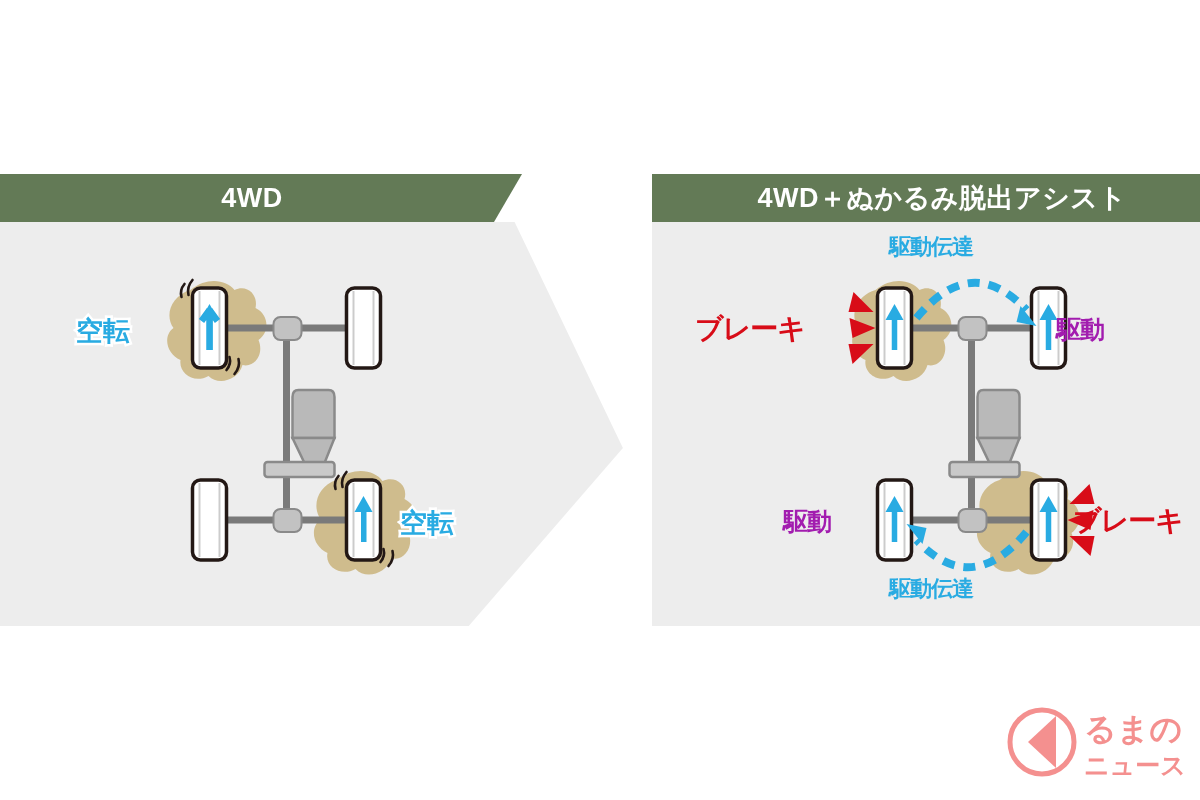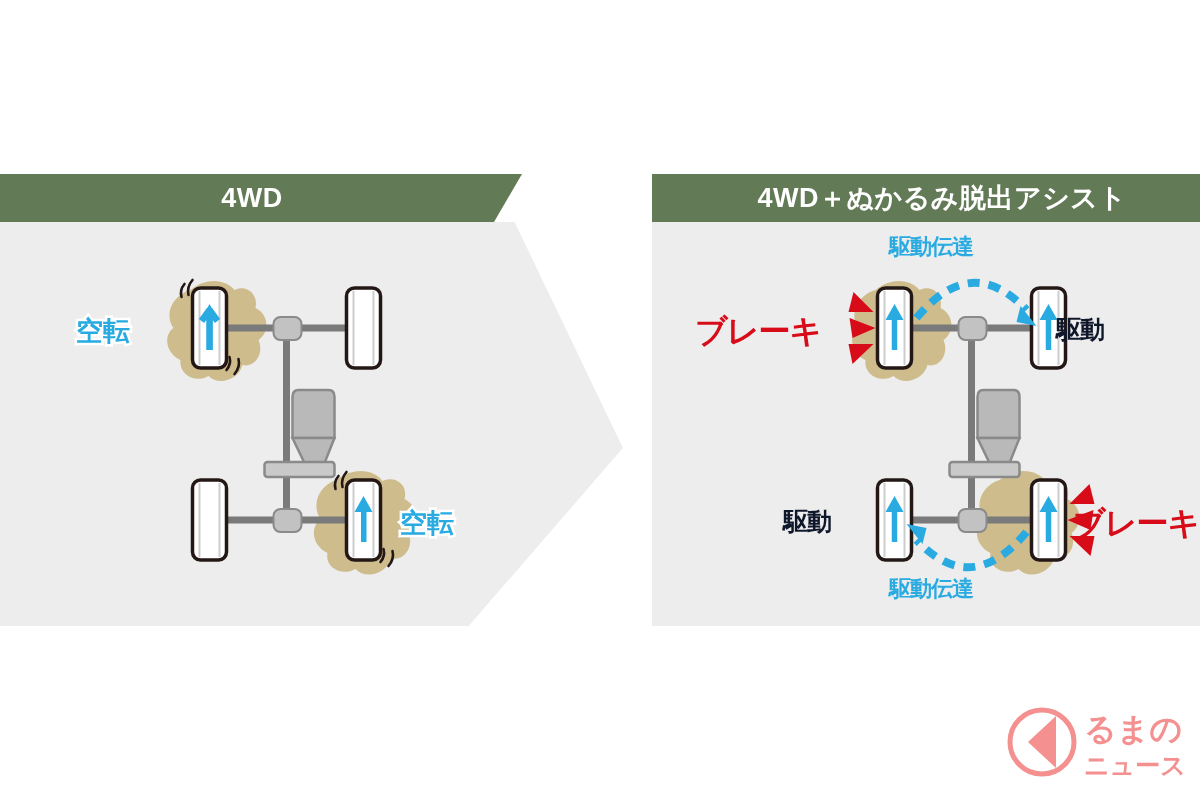--- a/index.html
+++ b/index.html
@@ -97,27 +97,27 @@
     white-space: nowrap;
   }
   .lbl-spin {
     font-size: 27px;
     color: #29ABE2;
     -webkit-text-stroke: 4px #ffffff;
     paint-order: stroke fill;
     letter-spacing: 0px;
   }
   .lbl-brake {
-    font-size: 32px;
+    font-size: 28px;
     color: #D80C18;
     letter-spacing: -1px;
   }
   .lbl-drive {
     font-size: 25px;
-    color: #0f172a;
+    color: #a21caf;
     letter-spacing: -1px;
   }
   .lbl-transfer {
     font-size: 22px;
     color: #29ABE2;
     letter-spacing: -1px;
   }
 
   
   .outlined {

